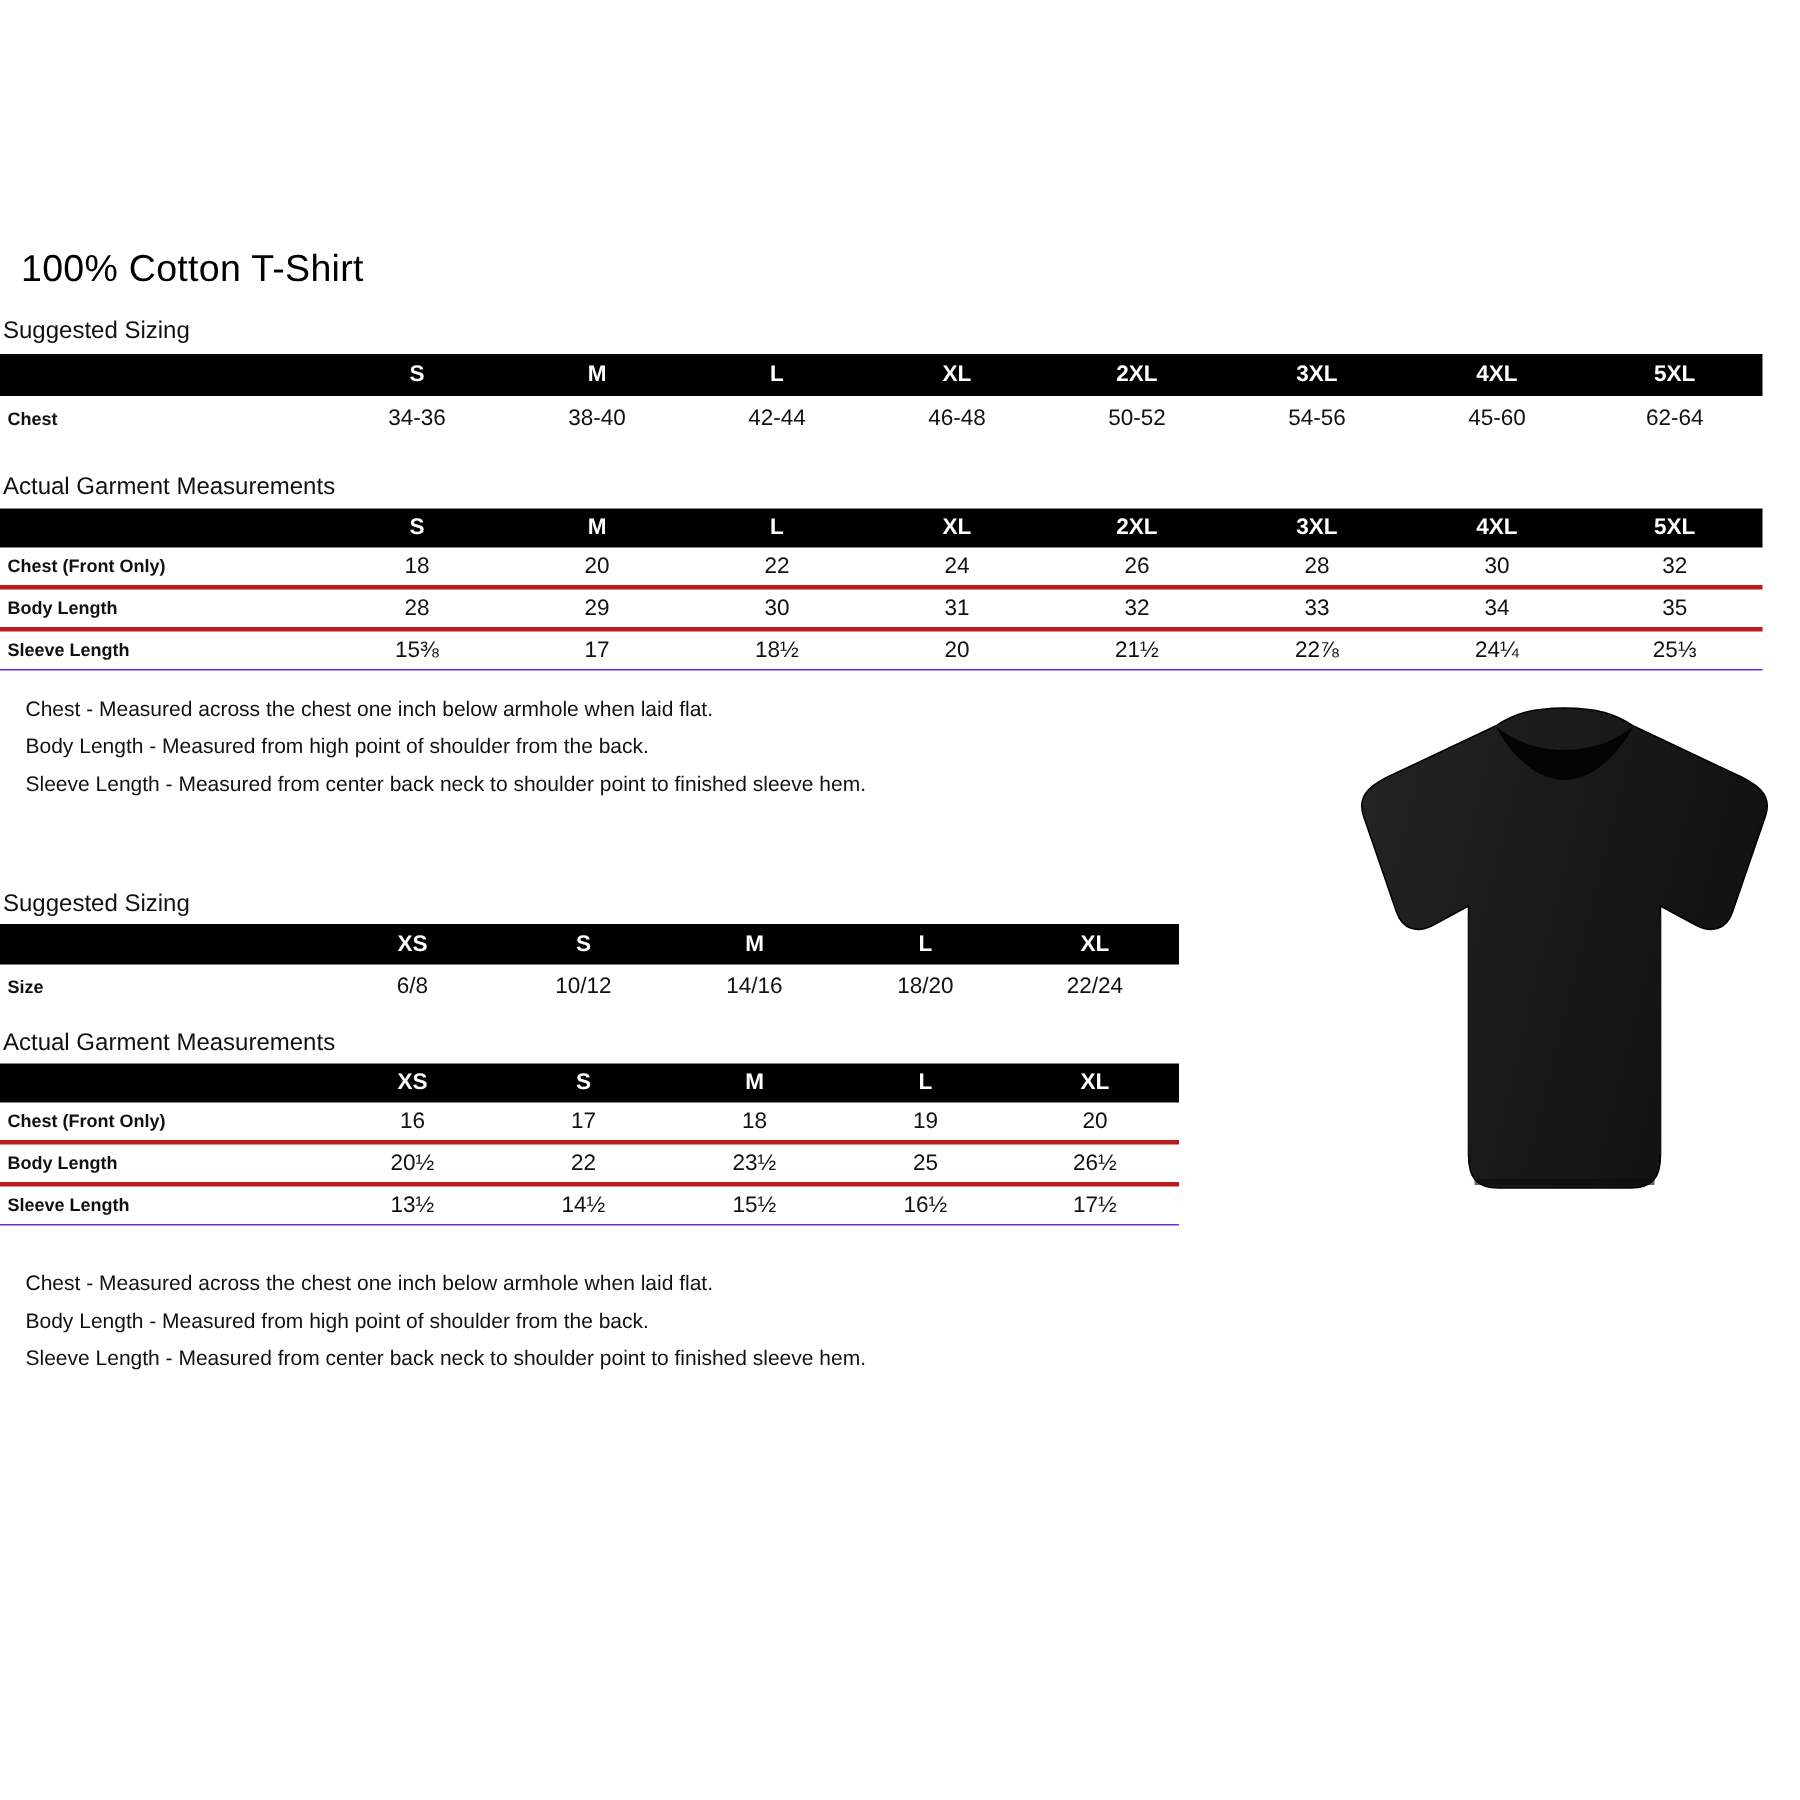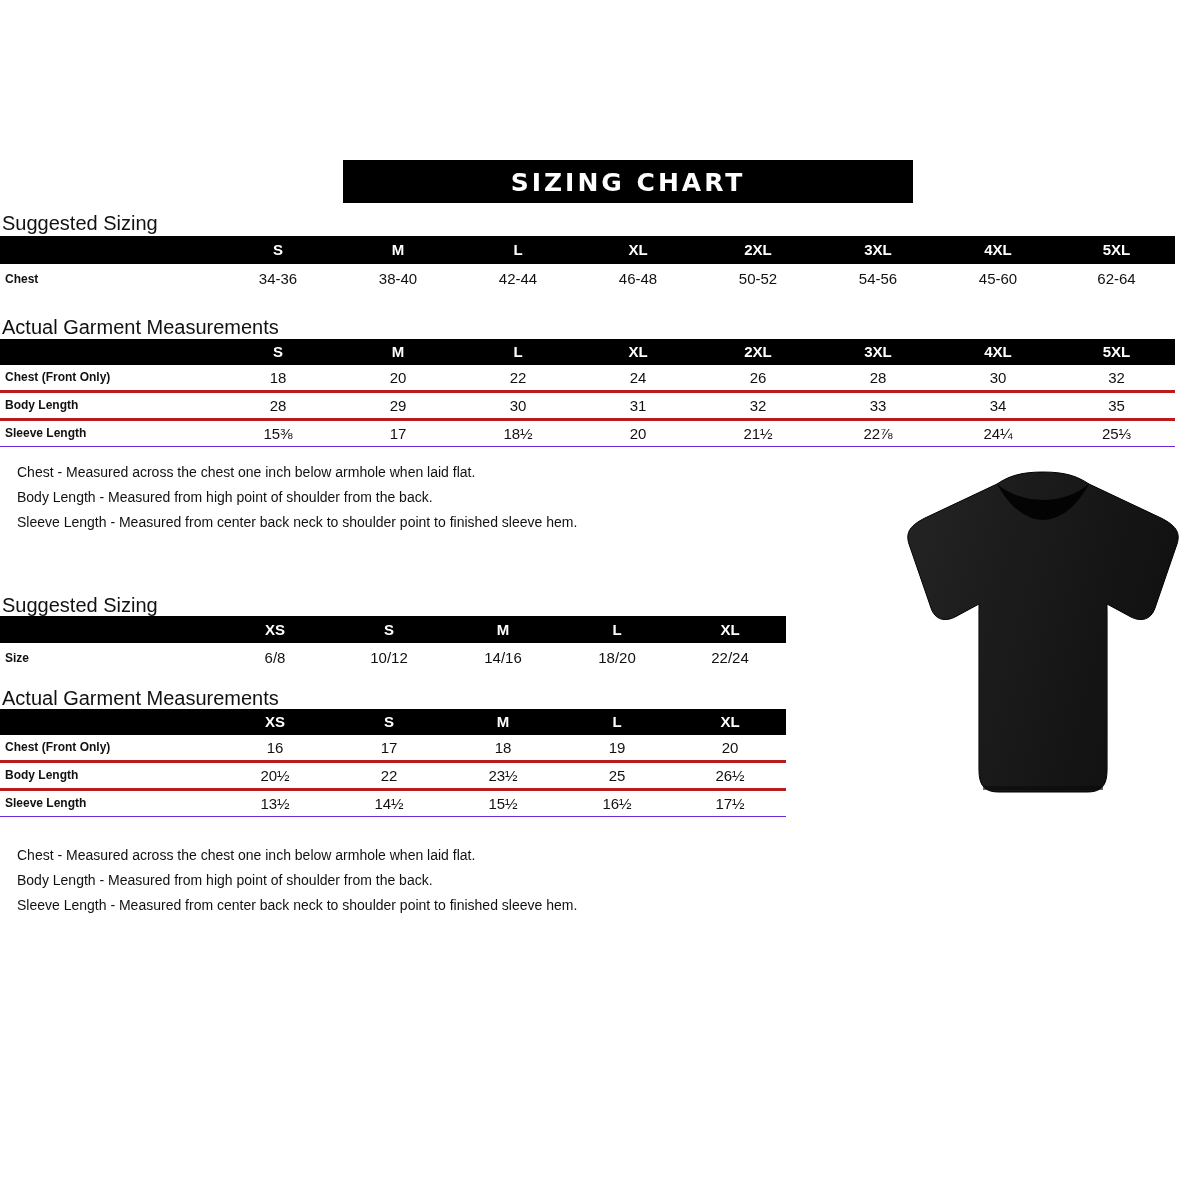--- a/index.html
+++ b/index.html
@@ -56,21 +56,21 @@
     text-align: center;
     color: #ffffff;
     font-size: 25px;
     font-weight: bold;
     letter-spacing: 3px;
     font-family: "DejaVu Sans", sans-serif;
   }
 
   .sub-label {
     position: absolute;
-    font-size: 20px;
+    font-size: 16px;
     color: #111111;
     white-space: nowrap;
   }
 
   
   .tbl {
     position: absolute;
     border-collapse: collapse;
     table-layout: fixed;
   }
@@ -171,23 +171,21 @@
     height: 340px;
   }
   .shirt-svg { display: block; }
 </style>
 </head>
 <body>
 
 <div class="page">
 
   <div class="title-row">
-    <div class="sizing-banner">
-      <span>SIZING CHART</span>
-    </div>
+    <div class="adult-title">100% Cotton T-Shirt</div>
   </div>
 
   <div class="sub-label" style="left:2px; top:212px;">Suggested Sizing</div>
 
   <table class="tbl" id="adult-suggested">
     <colgroup>
       <col style="width:218px">
         <col style="width:120px">
         <col style="width:120px">
         <col style="width:120px">

